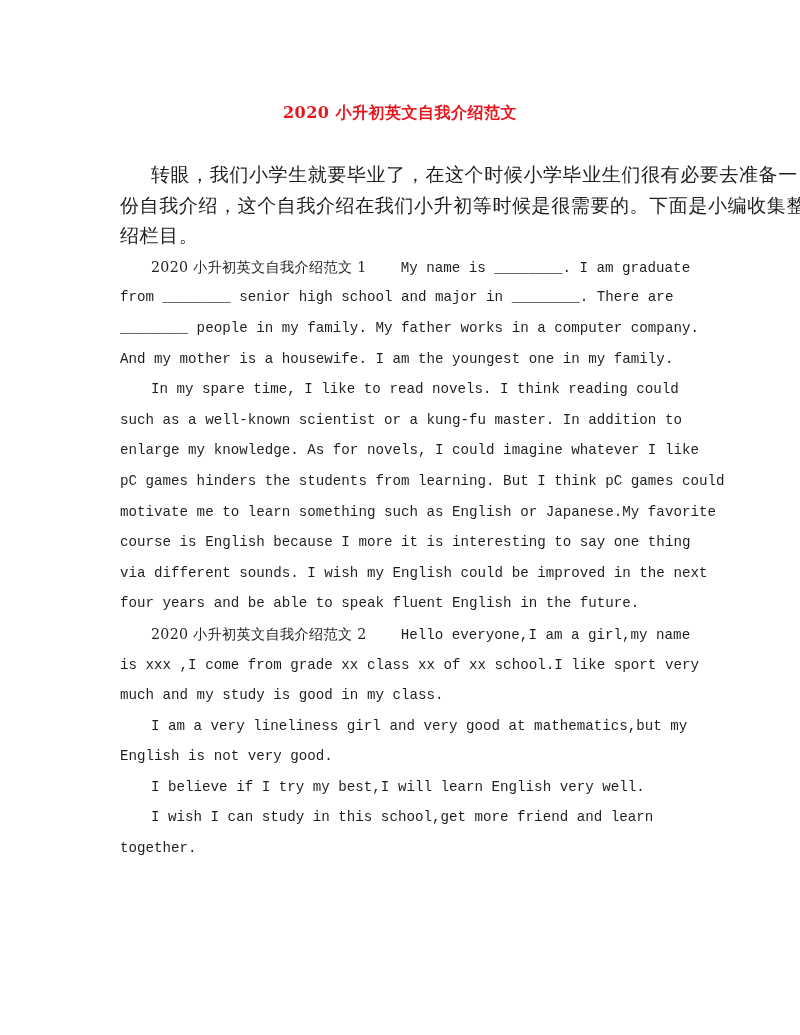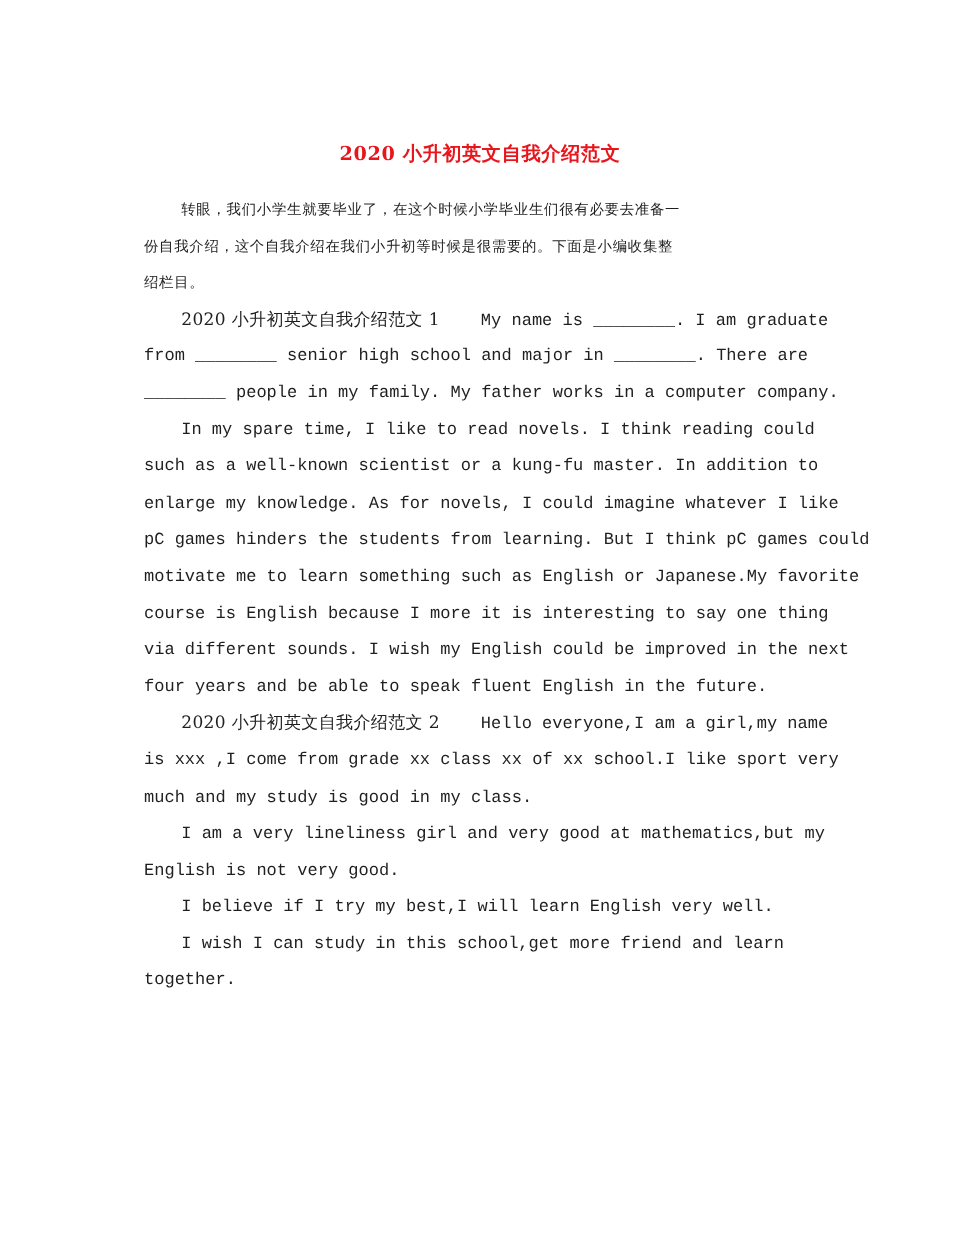--- a/index.html
+++ b/index.html
@@ -17,21 +17,21 @@
     .page {
       position: absolute;
       left: 0;
       top: 0;
       width: 800px;
       height: 1035px;
       background: #ffffff;
     }
     .title {
       position: absolute;
-      top: 118px;
+      top: 103px;
       left: 0;
       width: 800px;
       text-align: center;
       font-family: "DejaVu Serif", serif;
       font-size: 16px;
       font-weight: bold;
       color: #e8161c;
       letter-spacing: 0.5px;
     }
     .body-text {
@@ -42,22 +42,22 @@
     }
     .line {
       height: 30.6px;
       line-height: 30.6px;
       font-size: 14.2px;
       white-space: pre;
       font-family: "Liberation Mono", "DejaVu Sans Mono", monospace;
       color: #1f1f1f;
     }
     .line.cjk {
-      font-family: Liberation Mono, monospace;
-      font-size: 12px;
+      font-family: Liberation Sans, sans-serif;
+      font-size: 19px;
       letter-spacing: 0.6px;
     }
     .indent {
       padding-left: 31px;
     }
     .mixed .zh {
       font-family: "DejaVu Serif", serif;
       letter-spacing: 0.3px;
     }
     .mixed .en {
@@ -77,20 +77,21 @@
     <div>
       <div class="line cjk indent">转眼，我们小学生就要毕业了，在这个时候小学毕业生们很有必要去准备一</div>
       <div class="line cjk">份自我介绍，这个自我介绍在我们小升初等时候是很需要的。下面是小编收集整</div>
       <div class="line cjk">绍栏目。</div>
     </div>
 
     <div>
       <div class="line mixed indent"><span class="zh">2020 小升初英文自我介绍范文 1</span><span class="en">    My name is ________. I am graduate</span></div>
       <div class="line">from ________ senior high school and major in ________. There are</div>
       <div class="line">________ people in my family. My father works in a computer company.</div>
+      <div class="line">And my mother is a housewife. I am the youngest one in my family.</div>
     </div>
 
     <div>
       <div class="line indent">In my spare time, I like to read novels. I think reading could</div>
       <div class="line">such as a well-known scientist or a kung-fu master. In addition to</div>
       <div class="line">enlarge my knowledge. As for novels, I could imagine whatever I like</div>
       <div class="line">pC games hinders the students from learning. But I think pC games could</div>
       <div class="line">motivate me to learn something such as English or Japanese.My favorite</div>
       <div class="line">course is English because I more it is interesting to say one thing</div>
       <div class="line">via different sounds. I wish my English could be improved in the next</div>

